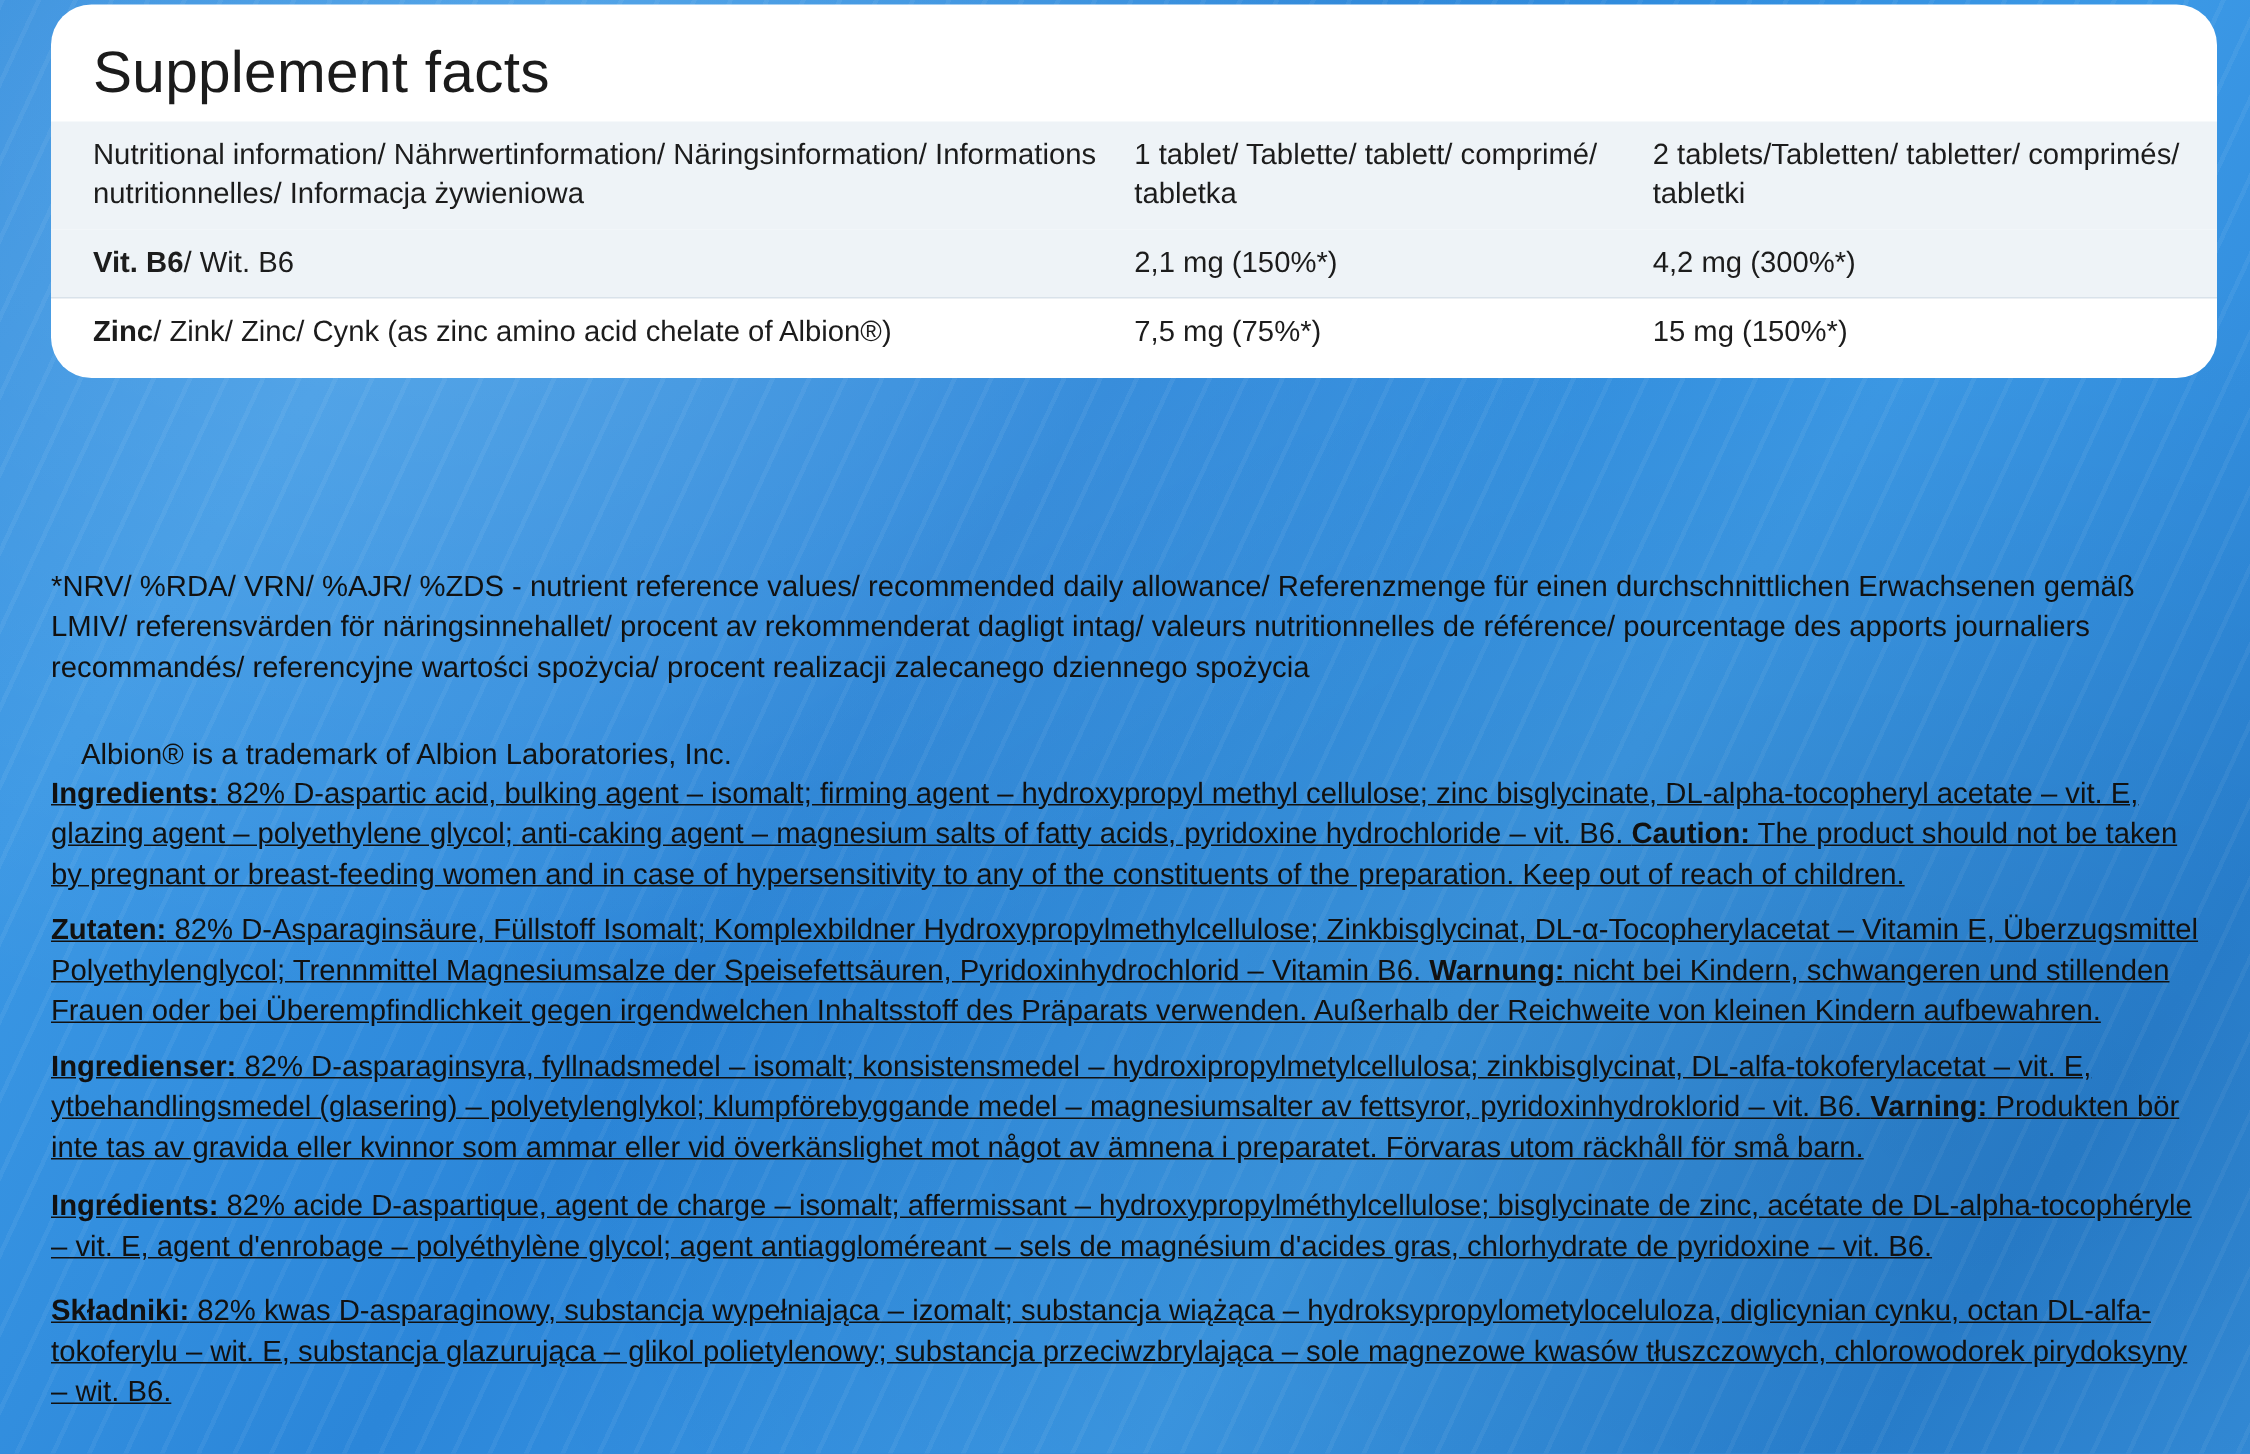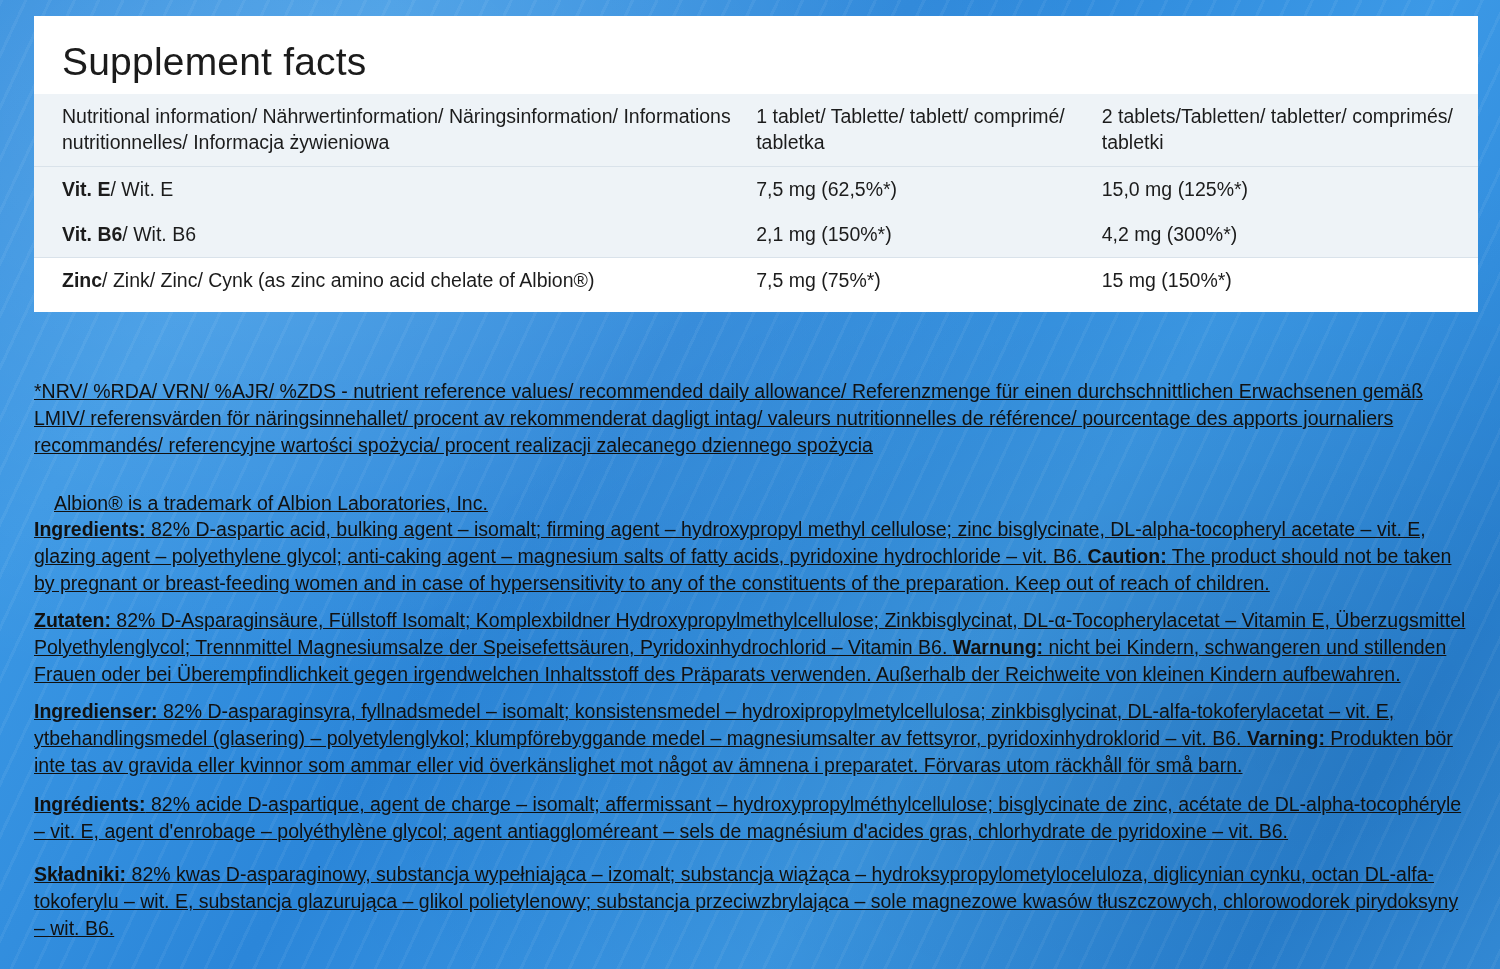--- a/index.html
+++ b/index.html
@@ -36,25 +36,26 @@
   }
   .content {
     position: relative;
     z-index: 2;
   }
 
   
   .facts-panel {
     position: absolute;
     left: 34px;
-    top: 16px;
+    top: 3px;
     width: 1444px;
     background: #ffffff;
     padding: 18px 0 8px 0;
     box-sizing: border-box;
+    border-radius: 27px;
   }
   .facts-title {
     font-size: 39px;
     color: #1b1b1b;
     padding: 6px 0 10px 28px;
     letter-spacing: 0.2px;
     font-weight: 400;
   }
   table.facts {
     width: 100%;
@@ -88,21 +89,20 @@
   b.nutrient { font-weight: 700; }
 
   
   .footnote {
     position: absolute;
     left: 34px;
     width: 1436px;
     color: #111;
     font-size: 19.5px;
     line-height: 1.38;
-    text-decoration: underline;
   }
   .note-nrv { top: 378px; }
   .note-albion { top: 490px; margin-left: 20px; }
   .block {
     position: absolute;
     left: 34px;
     width: 1440px;
     color: #111;
     font-size: 19.5px;
     line-height: 1.38;
@@ -126,25 +126,20 @@
 
       <table class="facts">
         <tbody>
           <tr class="shade">
             <td>Nutritional information/ Nährwertinformation/ Näringsinformation/ Informations nutritionnelles/ Informacja żywieniowa</td>
             <td class="col2">1 tablet/ Tablette/ tablett/ comprimé/ tabletka</td>
             <td class="col3">2 tablets/Tabletten/ tabletter/ comprimés/ tabletki</td>
           </tr>
 
 
-          <tr class="rowline shade">
-            <td><b class="nutrient">Vit. E</b><span>/ Wit. E</span></td>
-            <td class="col2">7,5 mg (62,5%*)</td>
-            <td class="col3">15,0 mg (125%*)</td>
-          </tr>
 
           <tr class="shade">
             <td><b class="nutrient">Vit. B6</b><span>/ Wit. B6</span></td>
             <td class="col2">2,1 mg (150%*)</td>
             <td class="col3">4,2 mg (300%*)</td>
           </tr>
 
           <tr class="rowline">
             <td><b class="nutrient">Zinc</b><span>/ Zink/ Zinc/ Cynk (as zinc amino acid chelate of Albion®)</span></td>
             <td class="col2">7,5 mg (75%*)</td>

